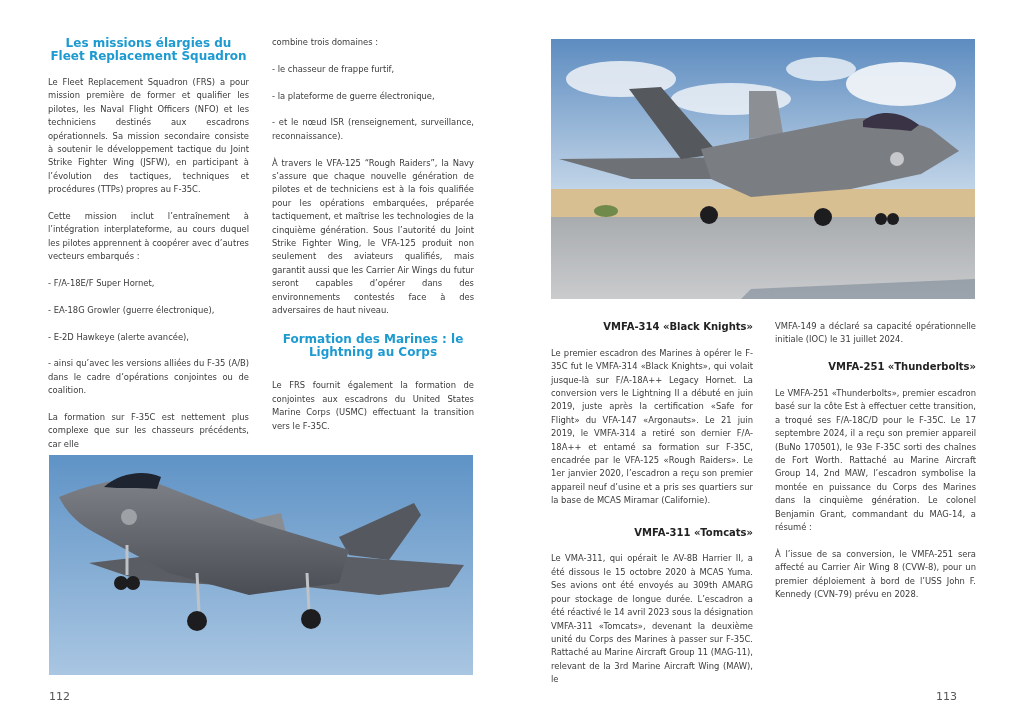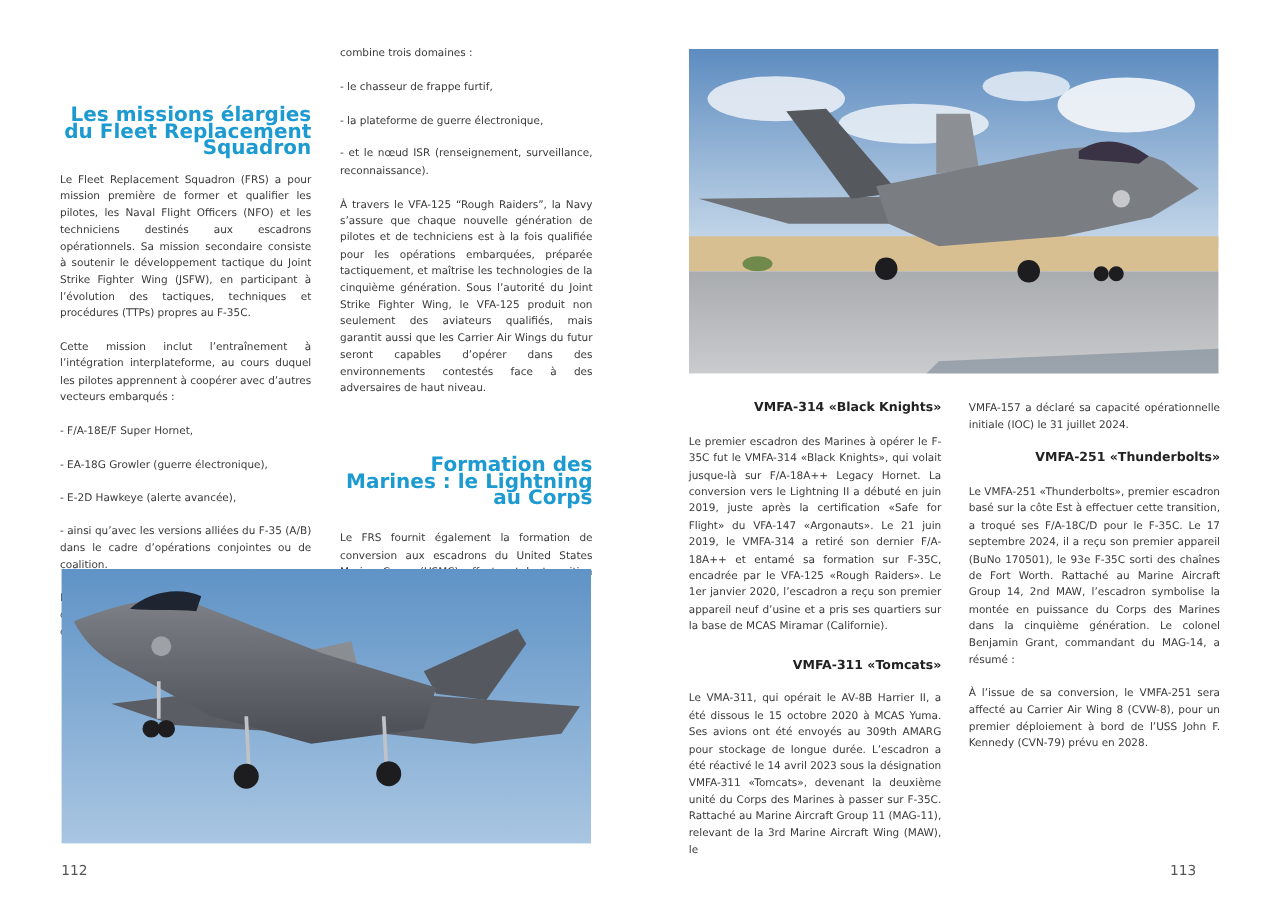--- a/index.html
+++ b/index.html
@@ -14,26 +14,25 @@
     .page { position: absolute; top: 0; height: 724px; }
     .page-left { left: 0; width: 512px; }
     .page-right { left: 512px; width: 512px; }
 
     .col { position: absolute; text-align: justify; }
     .col p { margin-bottom: 13.4px; }
 
     h2.section {
       font-family: "DejaVu Sans", sans-serif;
       color: #1d9bd1;
-      font-size: 16px;
+      font-size: 12px;
       line-height: 13px;
       font-weight: bold;
-      text-align: right;
+      text-align: center;
       margin-bottom: 13px;
-      margin-top: 48px;
     }
     h3.sub {
       font-size: 10px;
       font-weight: bold;
       color: #222;
       margin-bottom: 13.4px;
       text-align: right;
     }
     .quote { font-style: italic; }
 
@@ -64,21 +63,21 @@
     <p>La formation sur F-35C est nettement plus complexe que sur les chasseurs précédents, car elle</p>
   </div>
 
   <div class="col" style="left:272px; top:36px; width:202px;">
     <p>combine trois domaines :</p>
     <p>- le chasseur de frappe furtif,</p>
     <p>- la plateforme de guerre électronique,</p>
     <p>- et le nœud ISR (renseignement, surveillance, reconnaissance).</p>
     <p style="margin-bottom:16px;">À travers le VFA-125 “Rough Raiders”, la Navy s’assure que chaque nouvelle génération de pilotes et de techniciens est à la fois qualifiée pour les opérations embarquées, préparée tactiquement, et maîtrise les technologies de la cinquième génération. Sous l’autorité du Joint Strike Fighter Wing, le VFA-125 produit non seulement des aviateurs qualifiés, mais garantit aussi que les Carrier Air Wings du futur seront capables d’opérer dans des environnements contestés face à des adversaires de haut niveau.</p>
     <h2 class="section" style="margin-bottom:20px;">Formation des Marines : le Lightning au Corps</h2>
-    <p>Le FRS fournit également la formation de conversion aux escadrons du United States Marine Corps (USMC) effectuant la transition vers le F-35C.</p>
+    <p>Le FRS fournit également la formation de conjointes aux escadrons du United States Marine Corps (USMC) effectuant la transition vers le F-35C.</p>
   </div>
 
   <div class="photo" style="left:49px; top:455px; width:424px; height:220px;">
     <svg width="424" height="220" viewBox="0 0 424 220">
       <defs>
         <linearGradient id="skyA" x1="0" y1="0" x2="0" y2="1">
           <stop offset="0" stop-color="#5f93c6"></stop>
           <stop offset="1" stop-color="#a9c6e2"></stop>
         </linearGradient>
         <linearGradient id="bodyA" x1="0" y1="0" x2="0" y2="1">
@@ -161,20 +160,20 @@
   </div>
 
   <div class="col" style="left:39px; top:320px; width:202px;">
     <h3 class="sub">VMFA-314 «Black Knights»</h3>
     <p style="margin-bottom:18px;">Le premier escadron des Marines à opérer le F-35C fut le VMFA-314 «Black Knights», qui volait jusque-là sur F/A-18A++ Legacy Hornet. La conversion vers le Lightning II a débuté en juin 2019, juste après la certification «Safe for Flight» du VFA-147 «Argonauts». Le 21 juin 2019, le VMFA-314 a retiré son dernier F/A-18A++ et entamé sa formation sur F-35C, encadrée par le VFA-125 «Rough Raiders». Le 1er janvier 2020, l’escadron a reçu son premier appareil neuf d’usine et a pris ses quartiers sur la base de MCAS Miramar (Californie).</p>
     <h3 class="sub">VMFA-311 «Tomcats»</h3>
     <p>Le VMA-311, qui opérait le AV-8B Harrier II, a été dissous le 15 octobre 2020 à MCAS Yuma. Ses avions ont été envoyés au 309th AMARG pour stockage de longue durée. L’escadron a été réactivé le 14 avril 2023 sous la désignation VMFA-311 «Tomcats», devenant la deuxième unité du Corps des Marines à passer sur F-35C. Rattaché au Marine Aircraft Group 11 (MAG-11), relevant de la 3rd Marine Aircraft Wing (MAW), le</p>
   </div>
 
   <div class="col" style="left:263px; top:320px; width:201px;">
-    <p>VMFA-157 a déclaré sa capacité opérationnelle initiale (IOC) le 31 juillet 2024.</p>
+    <p>VMFA-149 a déclaré sa capacité opérationnelle initiale (IOC) le 31 juillet 2024.</p>
     <h3 class="sub">VMFA-251 «Thunderbolts»</h3>
     <p>Le VMFA-251 «Thunderbolts», premier escadron basé sur la côte Est à effectuer cette transition, a troqué ses F/A-18C/D pour le F-35C. Le 17 septembre 2024, il a reçu son premier appareil (BuNo 170501), le 93e F-35C sorti des chaînes de Fort Worth. Rattaché au Marine Aircraft Group 14, 2nd MAW, l’escadron symbolise la montée en puissance du Corps des Marines dans la cinquième génération. Le colonel Benjamin Grant, commandant du MAG-14, a résumé :</p>
     <p>À l’issue de sa conversion, le VMFA-251 sera affecté au Carrier Air Wing 8 (CVW-8), pour un premier déploiement à bord de l’USS John F. Kennedy (CVN-79) prévu en 2028.</p>
   </div>
 
   <div class="page-num" style="left:424px;">113</div>
 </div>
 
 </body></html>

